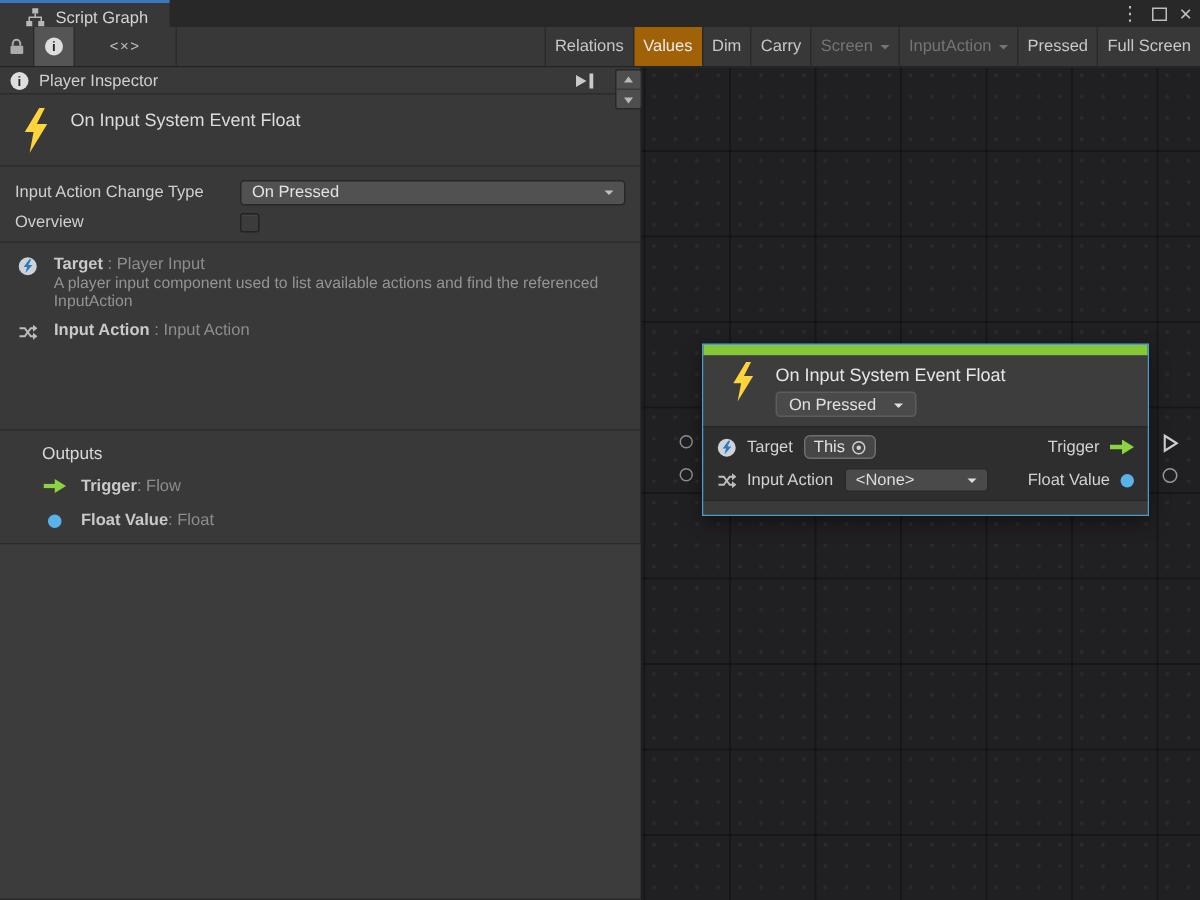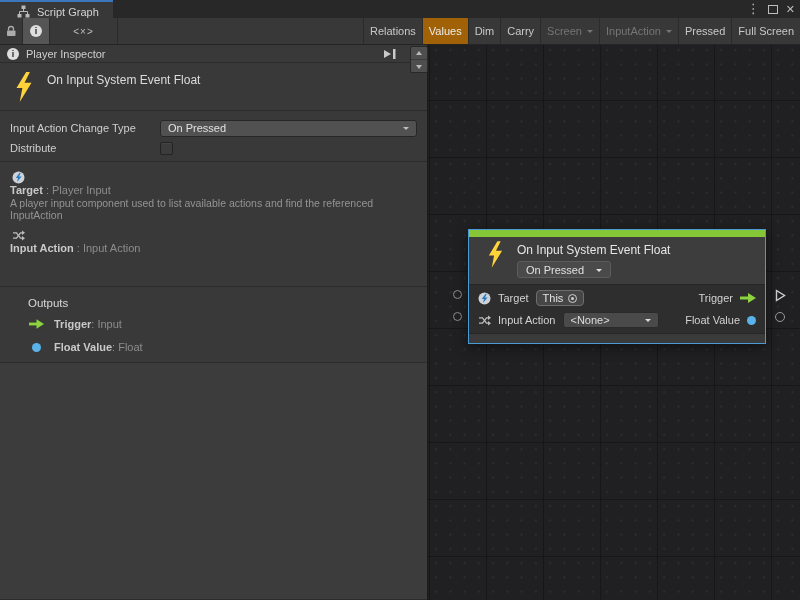--- a/index.html
+++ b/index.html
@@ -54,21 +54,21 @@
   .dropdown { flex:1; height:17px; background:#515151; border:1px solid #272727; border-radius:3px;
               display:flex; align-items:center; justify-content:space-between; padding:0 7px; color:#e2e2e2; }
   .dropdown .caret { margin-left:0; color:#c0c0c0; }
   .checkbox { width:13px; height:13px; background:#3c3c3c; border:1px solid #232323; border-radius:2px;
               box-shadow:inset 0 1px 0 rgba(255,255,255,0.05); }
 
   .section { border-bottom:1px solid #2b2b2b; padding:8px 10px; }
   .section.inputs { height:125px; }
   .section.outputs { height:76px; padding-top:10px;padding-left:28px; }
   .sec-title { color:#d8d8d8; font-size:11.5px; margin-bottom:9px; }
-  .port { display:flex; margin-bottom:7px;flex-direction:column; }
+  .port { display:flex; margin-bottom:7px; }
   .port-icon { width:17px; margin-right:9px; display:flex; justify-content:center; padding-top:1px; }
   .port-name { font-weight:bold; color:#c9c9c9; }
   .port-type { color:#8d8d8d; }
   .port-desc { color:#949494; font-size:10.5px; line-height:11.5px; margin-top:2px; max-width:385px; }
   .oport { display:flex; align-items:center; margin-bottom:11px; }
   .oport .port-icon { padding-top:0; }
   .bottom-empty { flex:1; background:#3c3c3c; border-bottom:1px solid #2b2b2b; }
 
   
   .canvas { position:relative; flex:1; background-color:#202022; overflow:hidden;
@@ -199,21 +199,21 @@
 
       <div class="fields">
         <div class="frow">
           <span class="flabel">Input Action Change Type</span>
           <div class="dropdown" style="margin-right:0">
             <span>On Pressed</span>
             <span class="caret"></span>
           </div>
         </div>
         <div class="frow">
-          <span class="flabel">Distribute</span>
+          <span class="flabel">Overview</span>
           <div class="checkbox"></div>
         </div>
       </div>
 
       <div class="section inputs">
         <div class="port">
           <span class="port-icon">
             <svg width="13" height="13" viewBox="0 0 13 13">
               <circle cx="6.5" cy="6.5" r="6" fill="#cdd3d8"></circle>
               <polygon points="7.6,1.8 3.8,7 6,7 5,11 9.6,5.6 7,5.6 8.8,1.8" fill="#2a7ac0"></polygon>
@@ -244,21 +244,21 @@
       <div class="section outputs">
         <div class="sec-title">Outputs</div>
         <div class="oport">
           <span class="port-icon">
             <svg width="15" height="10" viewBox="0 0 16 10">
               <rect x="0" y="3.5" width="9" height="3" fill="#8cd33f"></rect>
               <polygon points="8,0 16,5 8,10" fill="#8cd33f"></polygon>
             </svg>
           </span>
           <span class="port-name">Trigger</span>
-          <span class="port-type">: Input</span>
+          <span class="port-type">: Flow</span>
         </div>
         <div class="oport">
           <span class="port-icon">
             <span class="float-dot" style="display:inline-block"></span>
           </span>
           <span class="port-name">Float Value</span>
           <span class="port-type">: Float</span>
         </div>
       </div>
 

